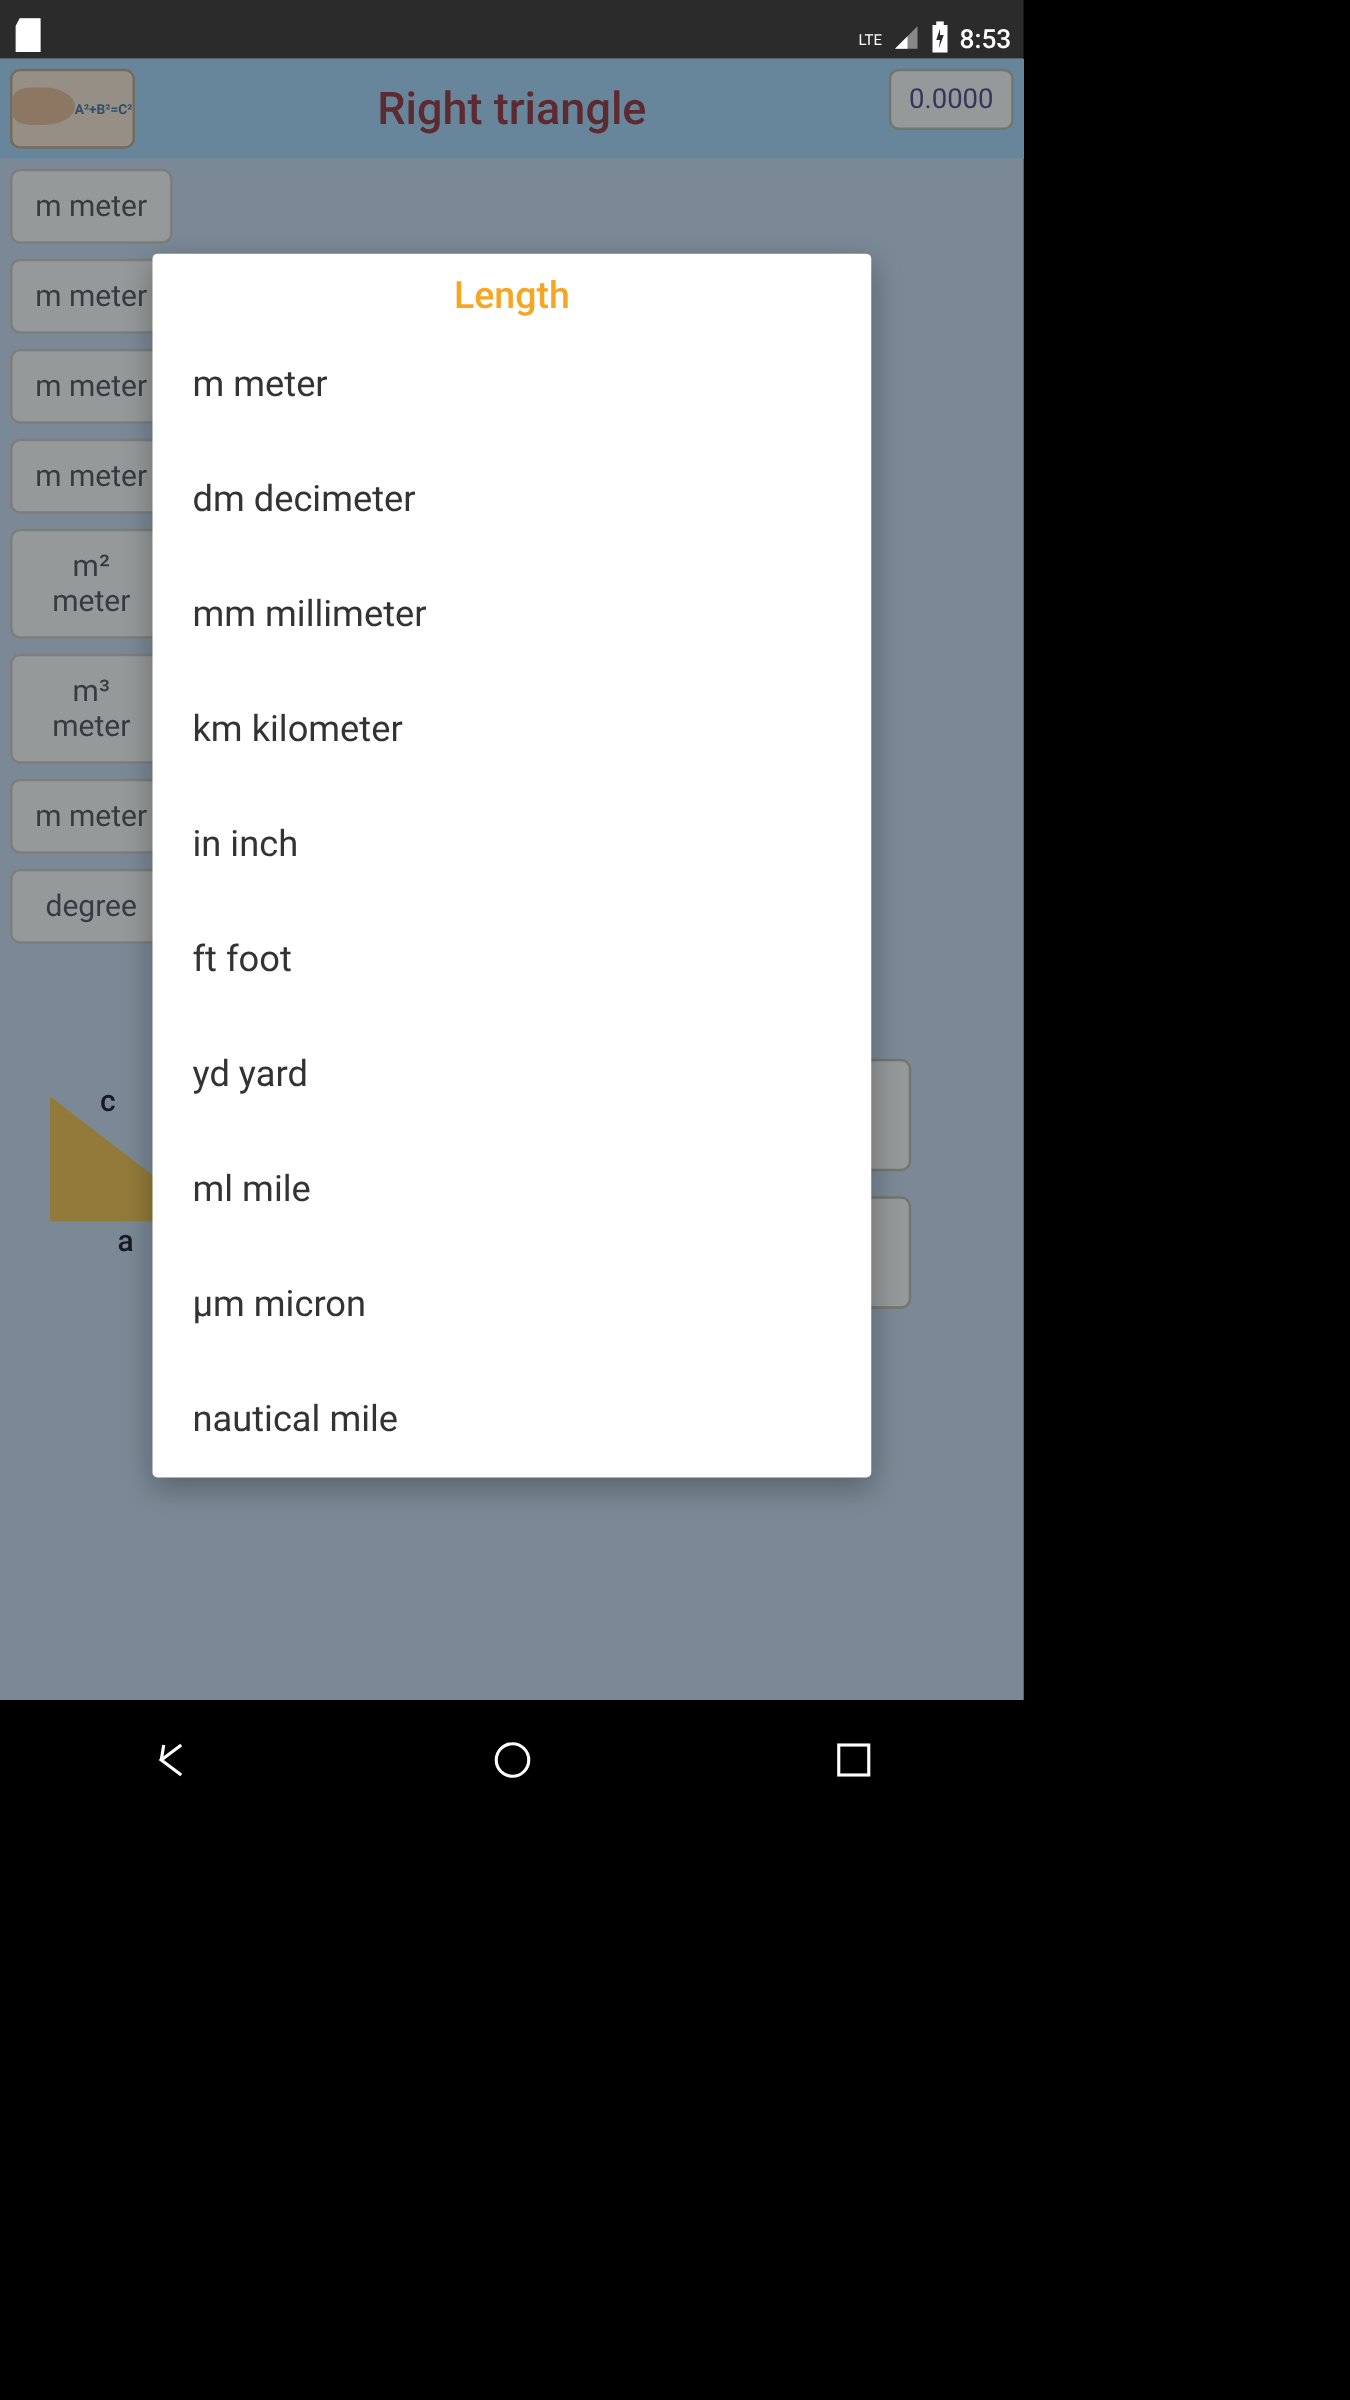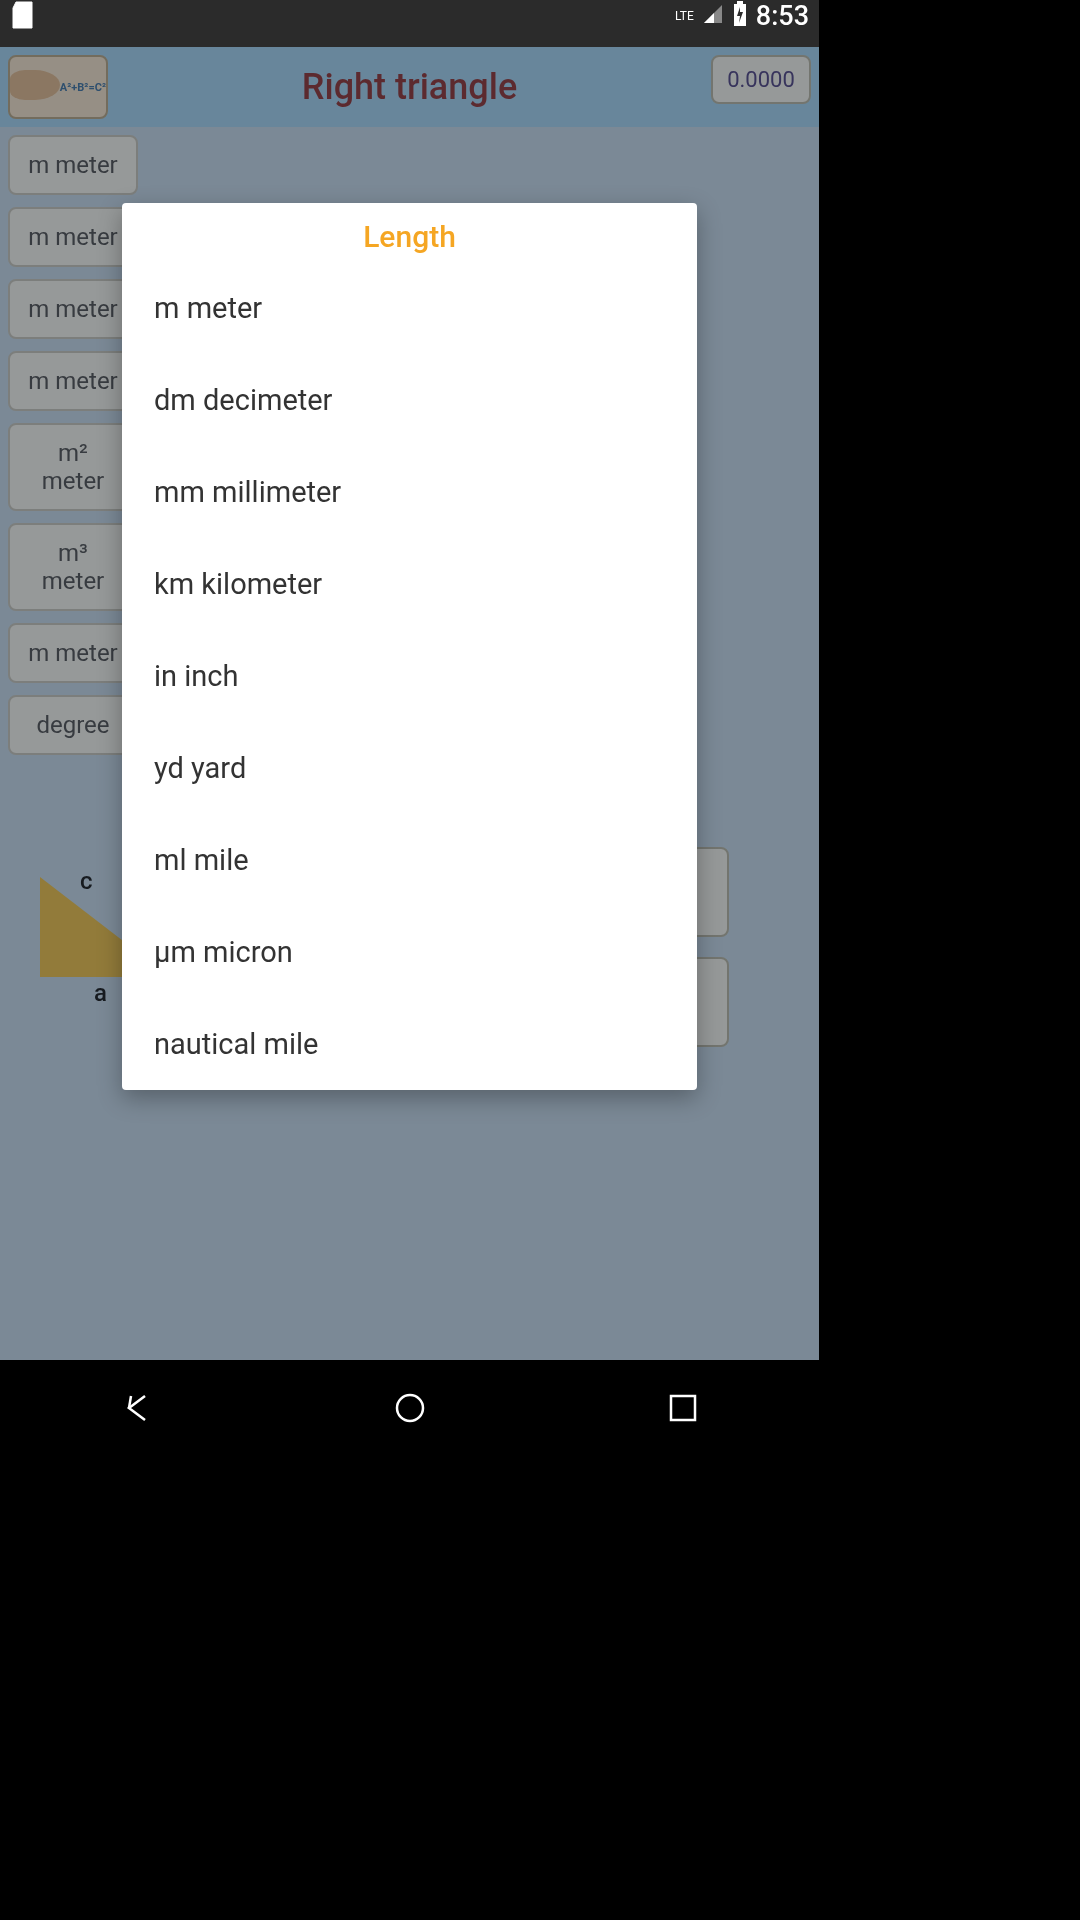--- a/index.html
+++ b/index.html
@@ -1,21 +1,21 @@
 <!DOCTYPE html>
 <html><head>
 <meta charset="utf-8">
 <style>
 * { margin: 0; padding: 0; box-sizing: border-box; font-family: Roboto, Arial, sans-serif; }
 body { width: 819px; height: 1455px; background: #000; overflow: hidden; position: relative; }
 
-.status-bar { height: 47px; background: #2b2b2b; display: flex; justify-content: space-between; align-items: flex-start; padding: 0 10px; color: #fff; }
+.status-bar { height: 47px; background: #2b2b2b; display: flex; justify-content: space-between; align-items: flex-end; padding: 0 10px; color: #fff; }
 .status-left { display: flex; align-items: center; }
 .status-right { display: flex; align-items: center; gap: 8px; }
-.status-time { font-size: 27px; font-weight: 500; }
+.status-time { font-size: 21px; font-weight: 500; }
 
 .app-area { height: 1313px; background: #b6c9d8; position: relative; }
 .header { height: 80px; background: #94c3e0; display: flex; align-items: center; justify-content: center; position: relative; }
 .header-title { color: #7f1d1d; font-size: 36px; font-weight: 500; }
 .logo-btn { position: absolute; left: 8px; top: 8px; width: 100px; height: 64px; background: #e8d4b8; border: 2px solid #a89470; border-radius: 8px; display: flex; flex-direction: row; align-items: center; justify-content: center; }
 .logo-btn .hand { width: 50px; height: 30px; background: #d4a878; border-radius: 30% 50% 50% 30%; margin-bottom: 4px; }
 .logo-btn .formula { font-size: 11px; color: #2b5f8f; font-weight: bold; }
 .value-btn { position: absolute; right: 8px; top: 8px; width: 100px; height: 49px; background: #e8e5dc; border: 2px solid #a8a590; border-radius: 8px; display: flex; align-items: center; justify-content: center; color: #3b2e6e; font-size: 22px; }
 
 .content { padding: 8px; }
@@ -99,20 +99,21 @@
 
   <div class="overlay">
     <div class="dialog">
       <div class="dialog-title">Length</div>
       <div class="dialog-list">
         <div class="dialog-item">m meter</div>
         <div class="dialog-item">dm decimeter</div>
         <div class="dialog-item">mm millimeter</div>
         <div class="dialog-item">km kilometer</div>
         <div class="dialog-item">in inch</div>
+        <div class="dialog-item">ft foot</div>
         <div class="dialog-item">yd yard</div>
         <div class="dialog-item">ml mile</div>
         <div class="dialog-item">µm micron</div>
         <div class="dialog-item">nautical mile</div>
       </div>
     </div>
   </div>
 </div>
 
 <div class="nav-bar">

